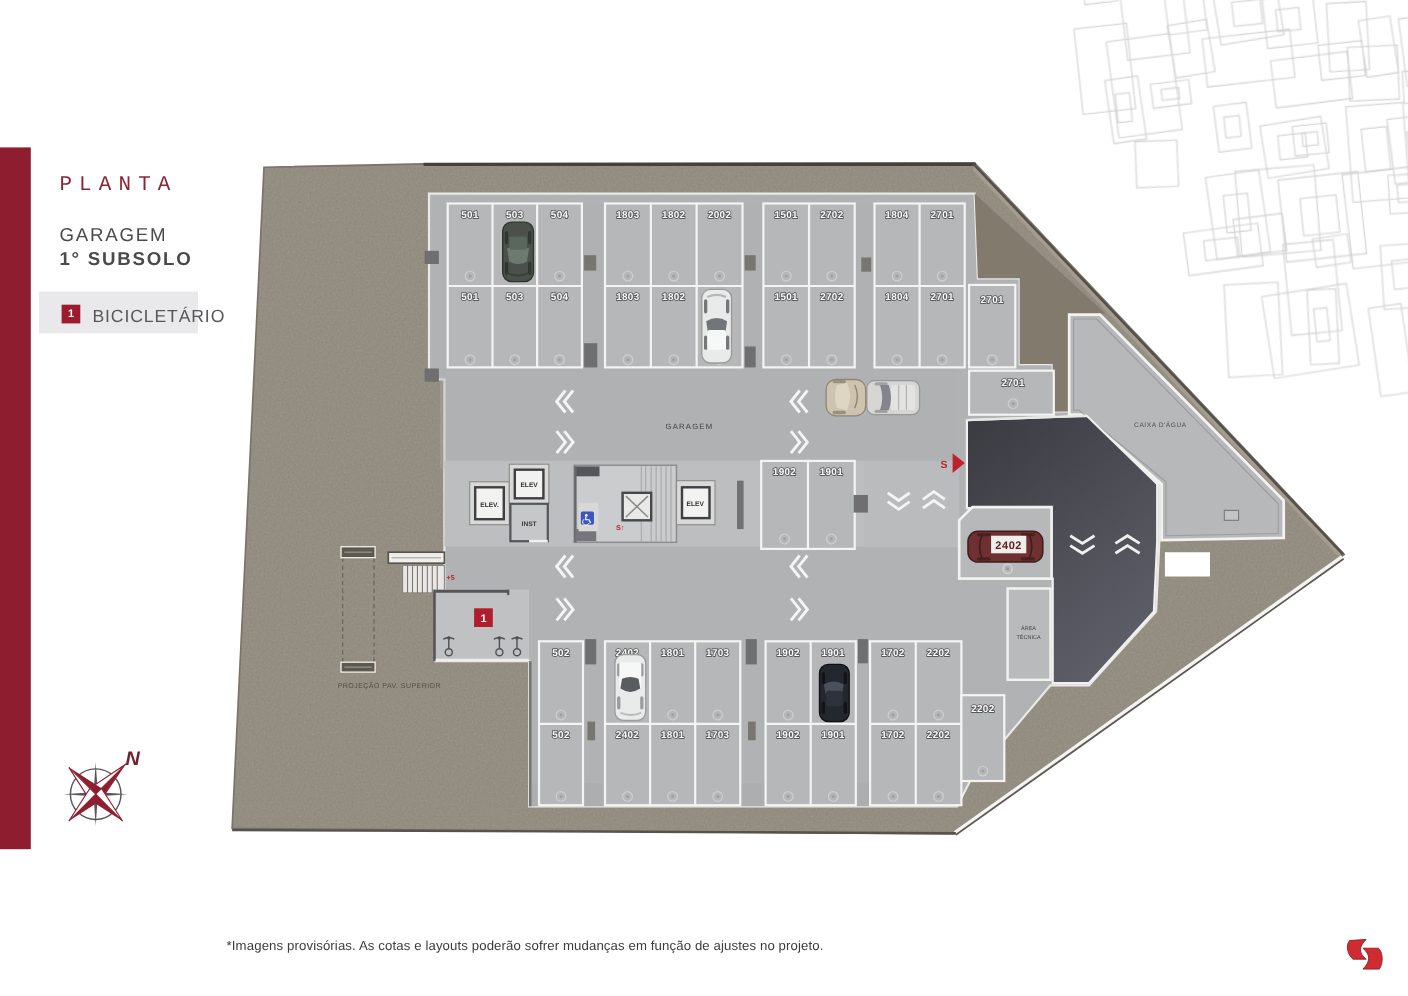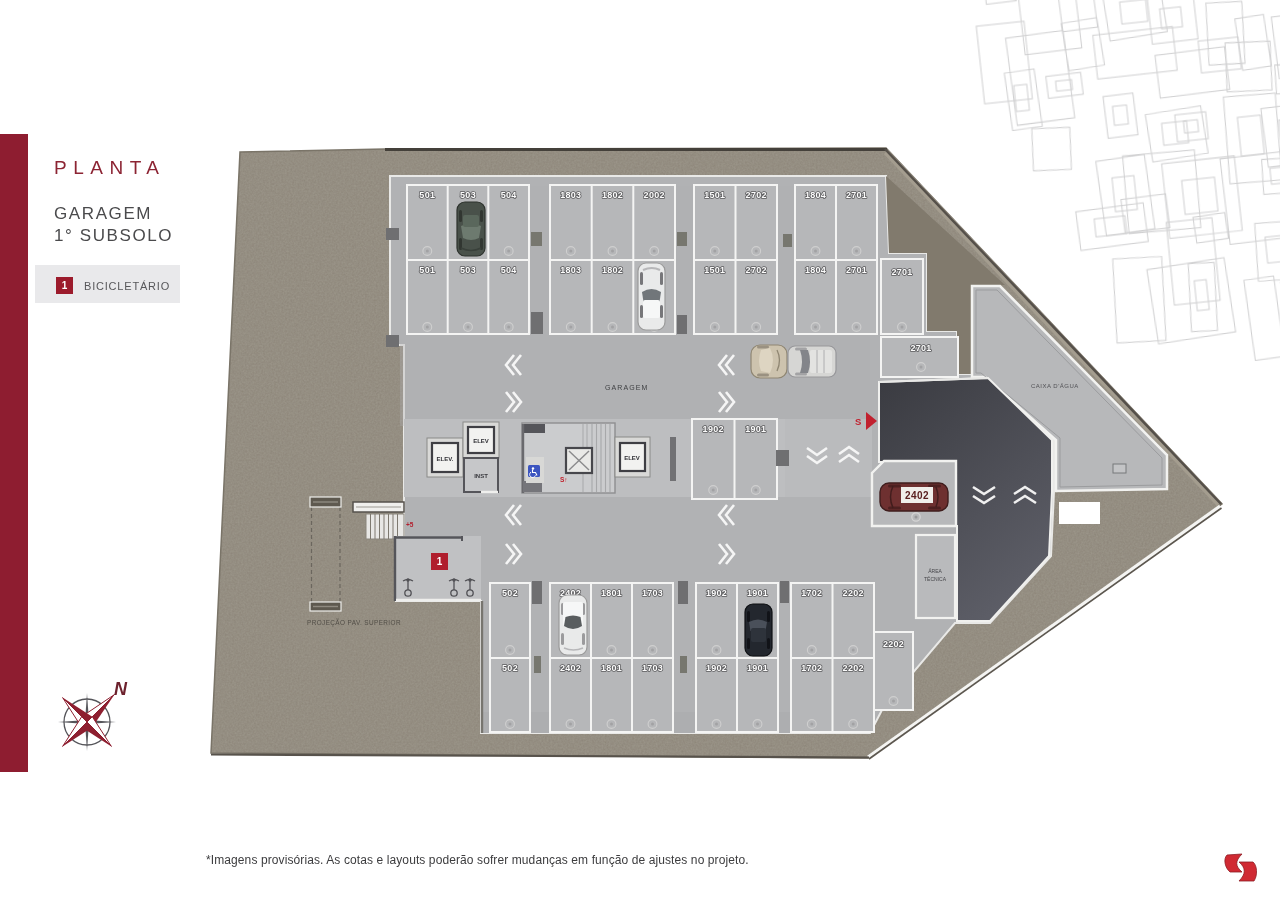--- a/index.html
+++ b/index.html
@@ -1,23 +1,23 @@
 <!DOCTYPE html>
 <html><head>
 <meta charset="utf-8">
 <style>
   html,body{margin:0;padding:0;background:#ffffff;width:1280px;height:905px;overflow:hidden;}
   body{font-family:"Liberation Sans", sans-serif;position:relative;}
   .abs{position:absolute;}
-  #planta{left:54px;top:157px;color:#8c2433;font-size:19px;letter-spacing:6.5px;font-weight:400;}
+  #planta{left:54px;top:157px;color:#8c2433;font-size:19px;letter-spacing:6.5px;font-weight:400;font-family:Liberation Mono, monospace;}
   #sub1{left:54px;top:204px;color:#4a4a4c;font-size:17px;letter-spacing:1.6px;font-weight:400;}
-  #sub2{left:54px;top:226px;color:#4a4a4c;font-size:17px;letter-spacing:1.6px;font-weight:400;}
+  #sub2{left:54px;top:226px;color:#4a4a4c;font-size:17px;letter-spacing:1.6px;font-weight:700;}
   #legend{left:35px;top:265px;width:145px;height:38px;background:#e9e9eb;}
   #legend .sq{position:absolute;left:21px;top:12px;width:17px;height:17px;background:#9c1b2c;color:#fff;font-size:10px;font-weight:bold;text-align:center;line-height:17px;}
-  #legend .lab{position:absolute;left:49px;top:15px;color:#57575a;font-size:11px;letter-spacing:0.8px;}
+  #legend .lab{position:absolute;left:49px;top:15px;color:#57575a;font-size:16px;letter-spacing:0.8px;}
   #footer{left:206px;top:853px;color:#3c3c3e;font-size:12px;letter-spacing:0.1px;}
 </style>
 </head>
 <body>
 
 <svg class="abs" style="left:0;top:0" width="1280" height="905" viewBox="0 0 1280 905">
 <defs>
   <filter id="grain" x="0%" y="0%" width="100%" height="100%">
     <feTurbulence type="fractalNoise" baseFrequency="0.55" numOctaves="2" result="n"></feTurbulence>
     <feColorMatrix in="n" type="matrix" values="0 0 0 0 0.55 0 0 0 0 0.52 0 0 0 0 0.47 0 0 0 0.26 0" result="nc"></feColorMatrix>

